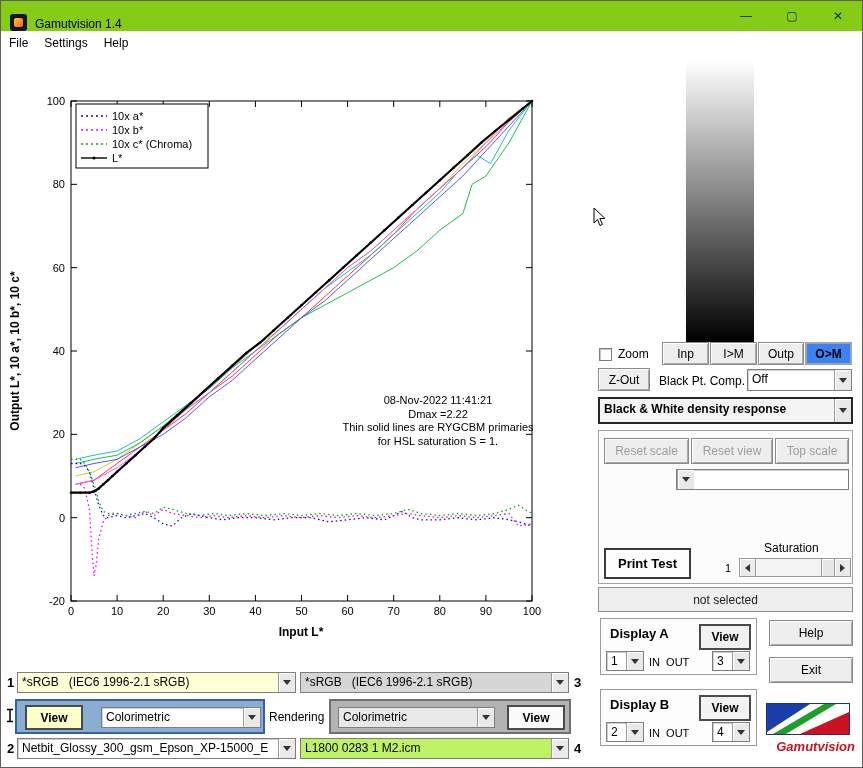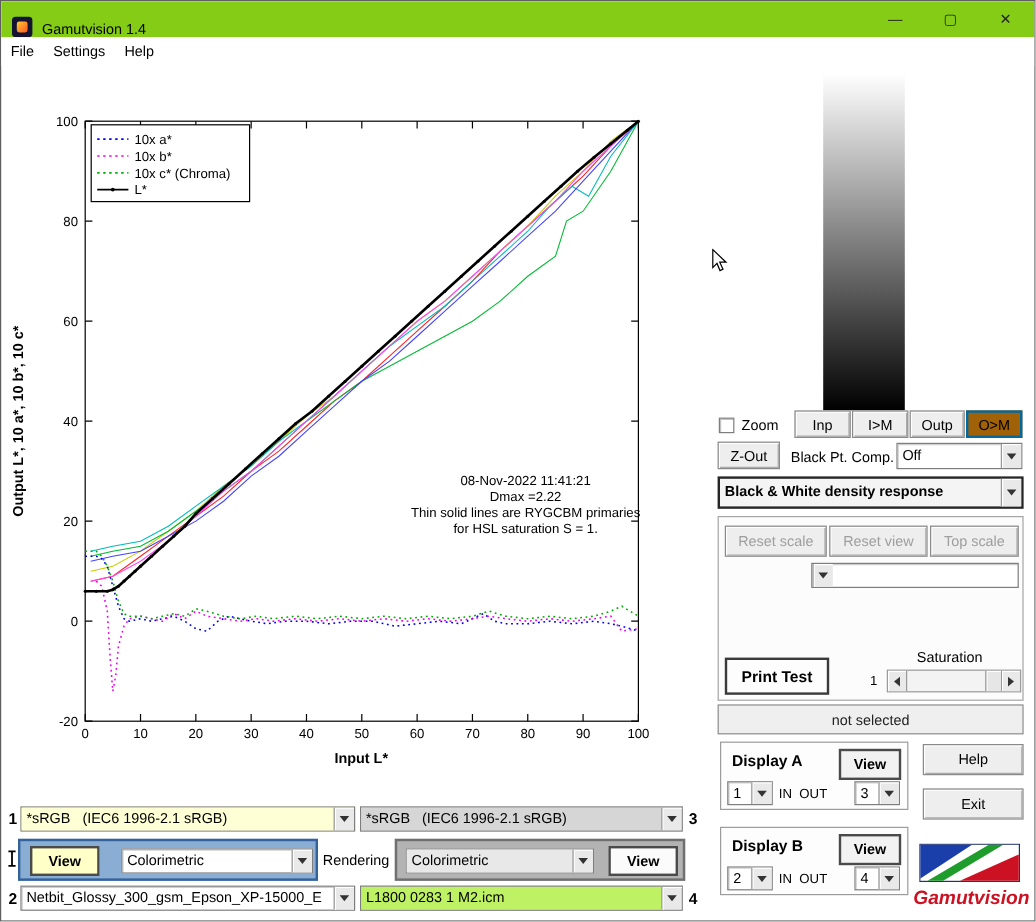--- a/index.html
+++ b/index.html
@@ -14,21 +14,21 @@
   .winctl{position:absolute;right:1px;top:0;height:30px;display:flex}
   .wbtn{width:46px;height:30px;display:flex;align-items:center;justify-content:center;font-size:12px;color:#222}
   .menubar{position:absolute;left:0;top:30px;right:0;height:24px;display:flex;align-items:center;padding-left:0;background:#fff}
   .menu-item{font-size:12px;padding:3px 8px;color:#000}
   .lbl{position:absolute;font-size:12px;color:#000;white-space:pre}
   .lbl.bold{font-weight:bold}
   .lbl.small{font-size:11px}
   .btn{position:absolute;background:#eeeeee;border:1px solid #8a8a8a;box-shadow:inset 1px 1px 0 #ffffff,inset -1px -1px 0 #aaaaaa;font-size:12px;display:flex;align-items:center;justify-content:center;color:#000;white-space:nowrap}
   .btn.bold{font-weight:bold}
   .btn.dark2{border:2px solid #4a4a4a;box-shadow:none;background:#f2f2f2}
-  .btn.yellow{background:#a16207;border:2px solid #0369a1;box-shadow:none;font-weight:normal}
+  .btn.yellow{background:#3b82f6;border:2px solid #a3a3a3;box-shadow:none;font-weight:bold}
   .btn.cream{background:#ffffc8;border:2px solid #4a4a4a;box-shadow:none;font-weight:bold}
   .btn.white{background:#fbfbfb;border:2px solid #4a4a4a;box-shadow:none;font-weight:bold}
   .btn.disabled{color:#9e9e9e}
   .btn.print{background:#fdfdfd;border:2px solid #3a3a3a;box-shadow:none;font-weight:bold;font-size:13px}
   .combo{position:absolute;display:flex;align-items:stretch;border:1px solid #7e7e7e;background:#fff;box-shadow:inset 1px 1px 0 #cfcfcf}
   .combo .field{flex:1;font-size:12px;padding:2px 2px 0 4px;white-space:pre;overflow:hidden;color:#000}
   .combo .cbtn{width:17px;flex:none;background:#e9e9e9;border-left:1px solid #9a9a9a;display:flex;align-items:center;justify-content:center;box-shadow:inset 1px 1px 0 #fff}
   .combo.strong{border:2px solid #262626;box-shadow:none;background:#f4f4f4}
   .combo.strong .field{font-weight:bold;padding-top:3px}
   .combo.gray{background:#d6d6d6}
@@ -42,21 +42,21 @@
   .panel-box{position:absolute;border:1px solid #8f8f8f;background:#efefef;display:flex;align-items:center;justify-content:center;font-size:12px;color:#222}
   .gradient{position:absolute;background:linear-gradient(to bottom,#ffffff 0%,#000000 100%)}
   .scrollbar{position:absolute;display:flex;border:1px solid #9a9a9a;background:#f3f3f3}
   .sb-btn{width:16px;flex:none;background:#e9e9e9;display:flex;align-items:center;justify-content:center;box-shadow:inset 1px 1px 0 #fff}
   .sb-btn.l{border-right:1px solid #9a9a9a}
   .sb-btn.r{border-left:1px solid #9a9a9a}
   .sb-track{flex:1;position:relative}
   .sb-thumb{position:absolute;right:0;top:0;width:13px;height:100%;background:#e6e6e6;border-left:1px solid #9a9a9a;box-shadow:inset 1px 1px 0 #fff}
   .bluebox{position:absolute;background:#8aadd3;border:2px solid #33629c}
   .graybox{position:absolute;background:#b3b3b3;border:2px solid #6f6f6f}
-  .logo-text{font-size:16px;font-weight:bold;font-style:italic;color:#cc1122;text-align:left}
+  .logo-text{font-size:13px;font-weight:bold;font-style:italic;color:#cc1122;text-align:right}
   svg text.tick{font:11px "Liberation Sans",sans-serif;fill:#000}
   svg text.leg{font:11px "Liberation Sans",sans-serif;fill:#000}
   svg text.anno{font:11px "Liberation Sans",sans-serif;fill:#000}
   svg text.axlab{font:bold 12px "Liberation Sans",sans-serif;fill:#000}
 </style>
 </head>
 <body>
 
 <div class="window">
 

